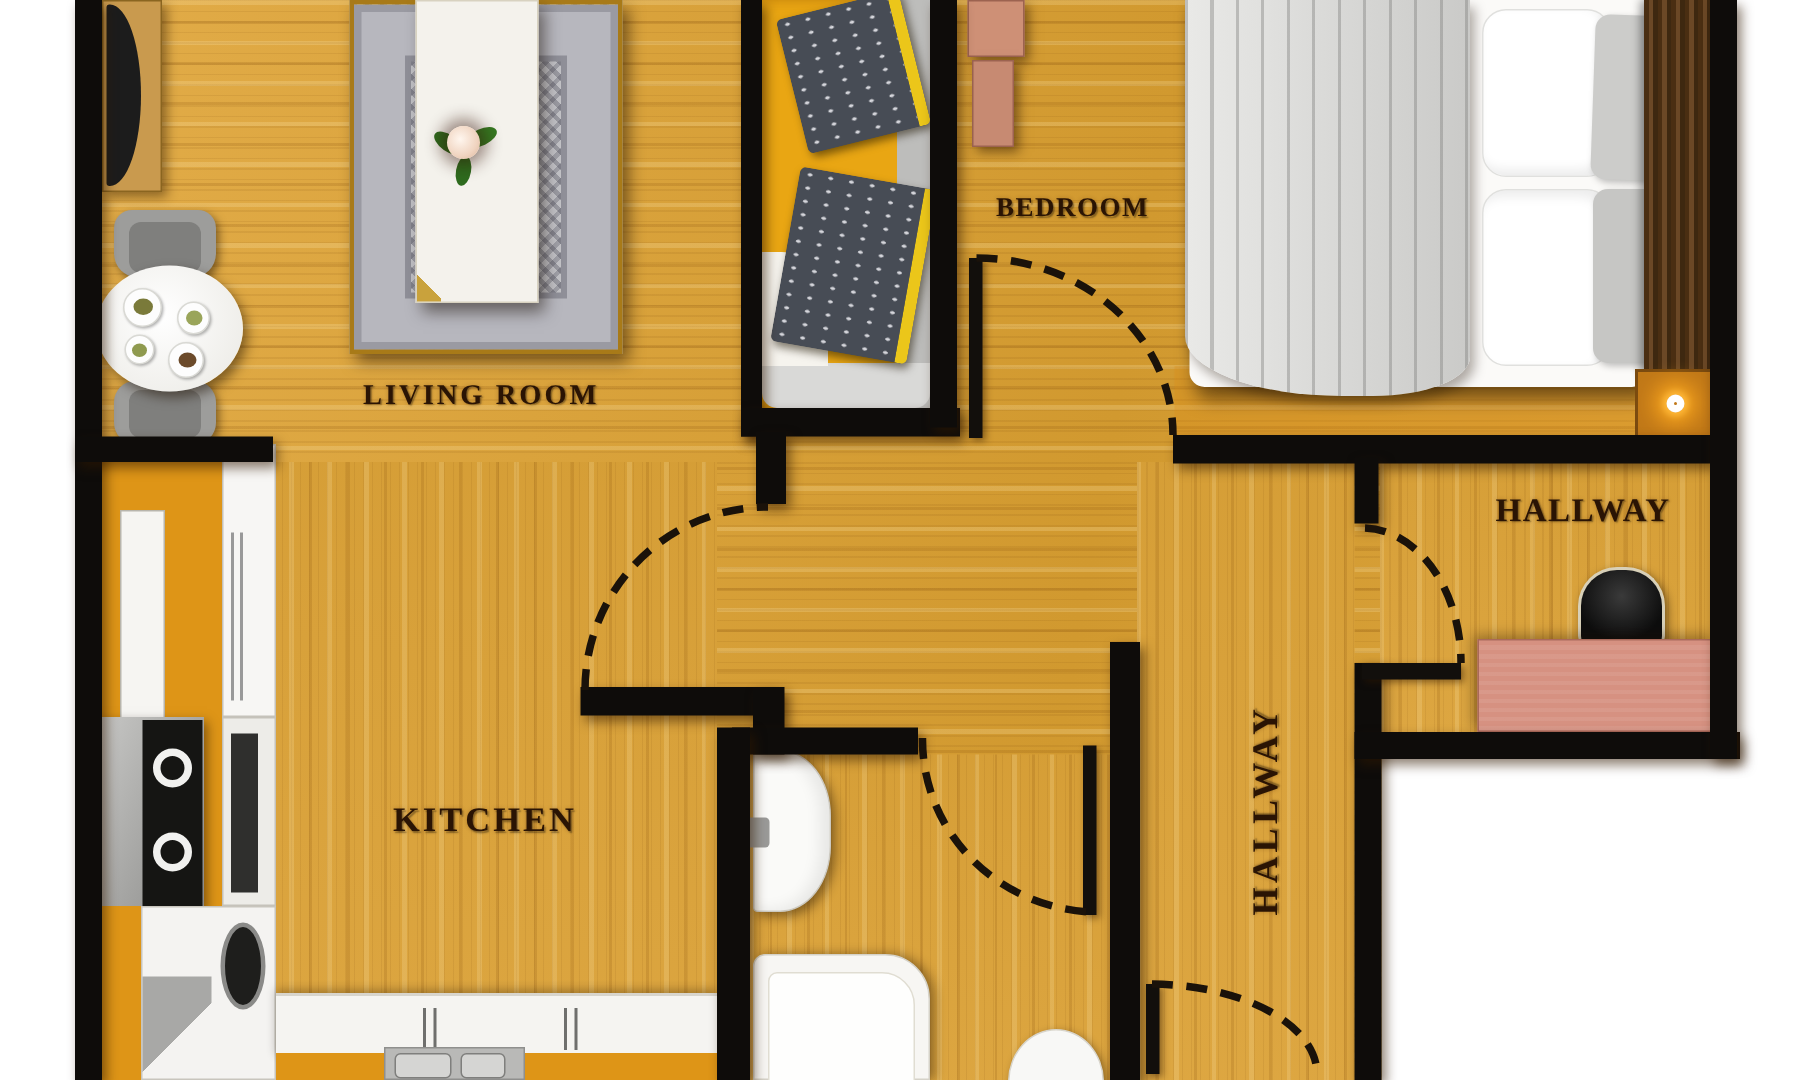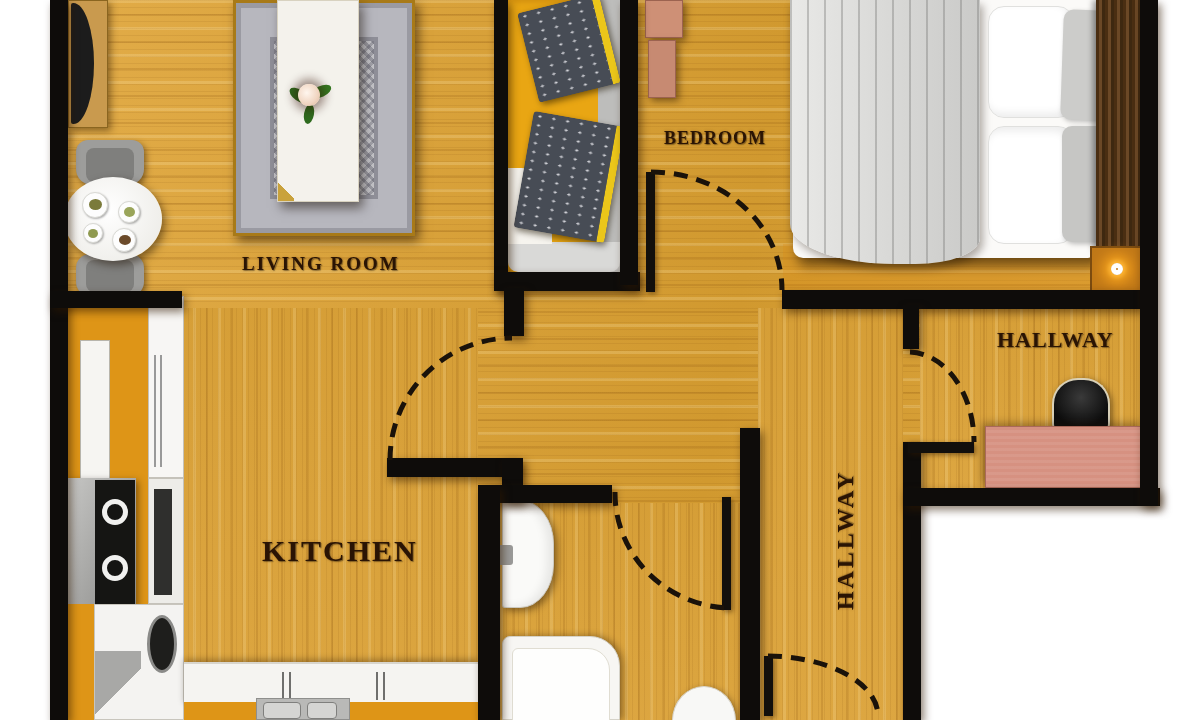--- a/index.html
+++ b/index.html
@@ -149,21 +149,21 @@
     <div class="tick" style="left:98px;top:8px;"></div>
     <div class="tick" style="left:105px;top:8px;"></div>
     <div class="tick" style="left:192px;top:8px;"></div>
     <div class="tick" style="left:199px;top:8px;"></div>
   </div>
   <div style="left:184px;top:702px;width:294px;height:18px;background:#DE9517;"></div>
   <div style="left:256px;top:698px;width:94px;height:22px;background:#B9B9B7;border:1px solid #8f8f8d;">
     <div style="left:6px;top:3px;width:38px;height:17px;background:#D5D5D3;border:1px solid #7f7f7d;border-radius:4px;"></div>
     <div style="left:50px;top:3px;width:30px;height:17px;background:#D5D5D3;border:1px solid #7f7f7d;border-radius:4px;"></div>
   </div>
-  <div class="rlabel" style="left:262px;top:534px;font-size:30px;letter-spacing:2px;">KITCHEN</div>
+  <div class="rlabel" style="left:262px;top:534px;font-size:23px;letter-spacing:2px;">KITCHEN</div>
 
   <div class="wall" style="left:50px;top:0;width:18px;height:720px;"></div>
   <div class="wall" style="left:50px;top:291px;width:132px;height:17px;"></div>
   <div class="wall" style="left:494px;top:0;width:14px;height:291px;"></div>
   <div class="wall" style="left:494px;top:272px;width:146px;height:19px;"></div>
   <div class="wall" style="left:620px;top:0;width:18px;height:285px;"></div>
   <div class="wall" style="left:504px;top:288px;width:20px;height:48px;"></div>
   <div class="wall" style="left:387px;top:458px;width:131px;height:19px;"></div>
   <div class="wall" style="left:502px;top:458px;width:21px;height:45px;"></div>
   <div class="wall" style="left:488px;top:485px;width:124px;height:18px;"></div>

